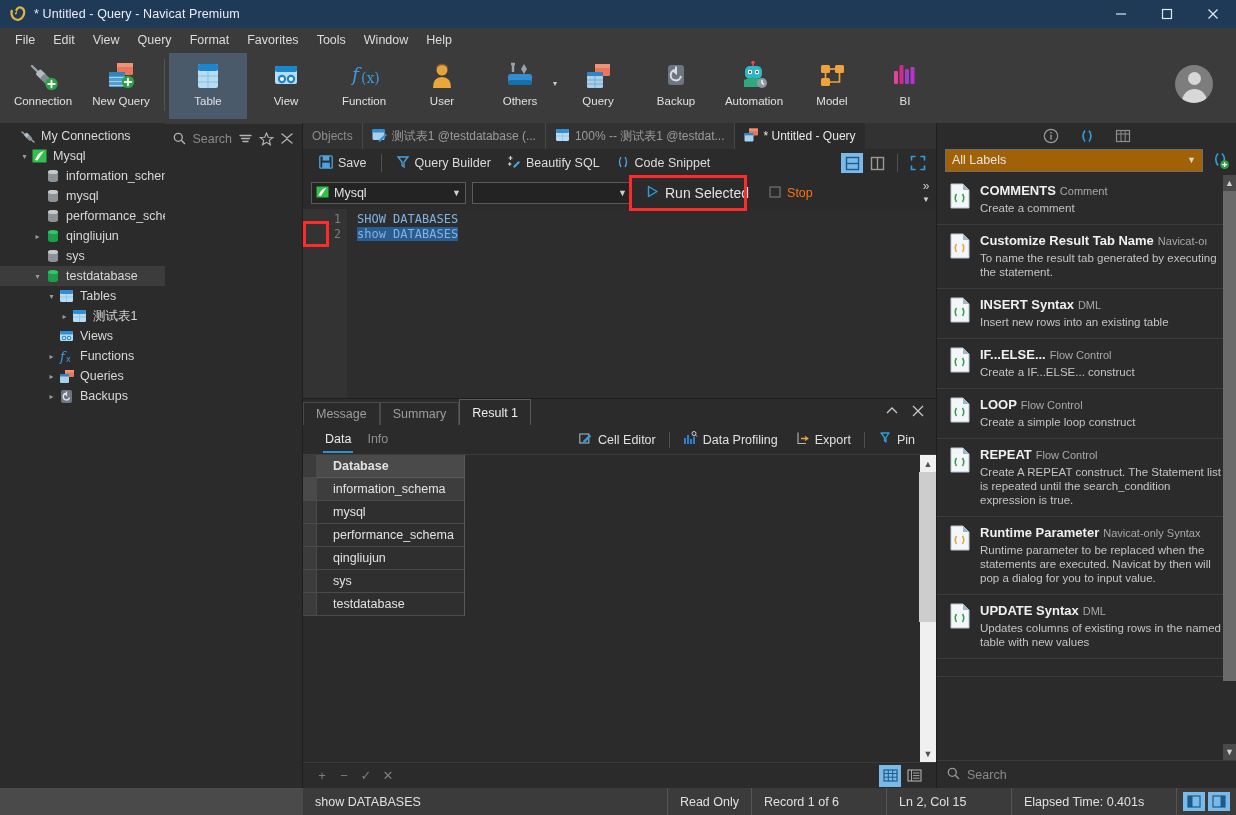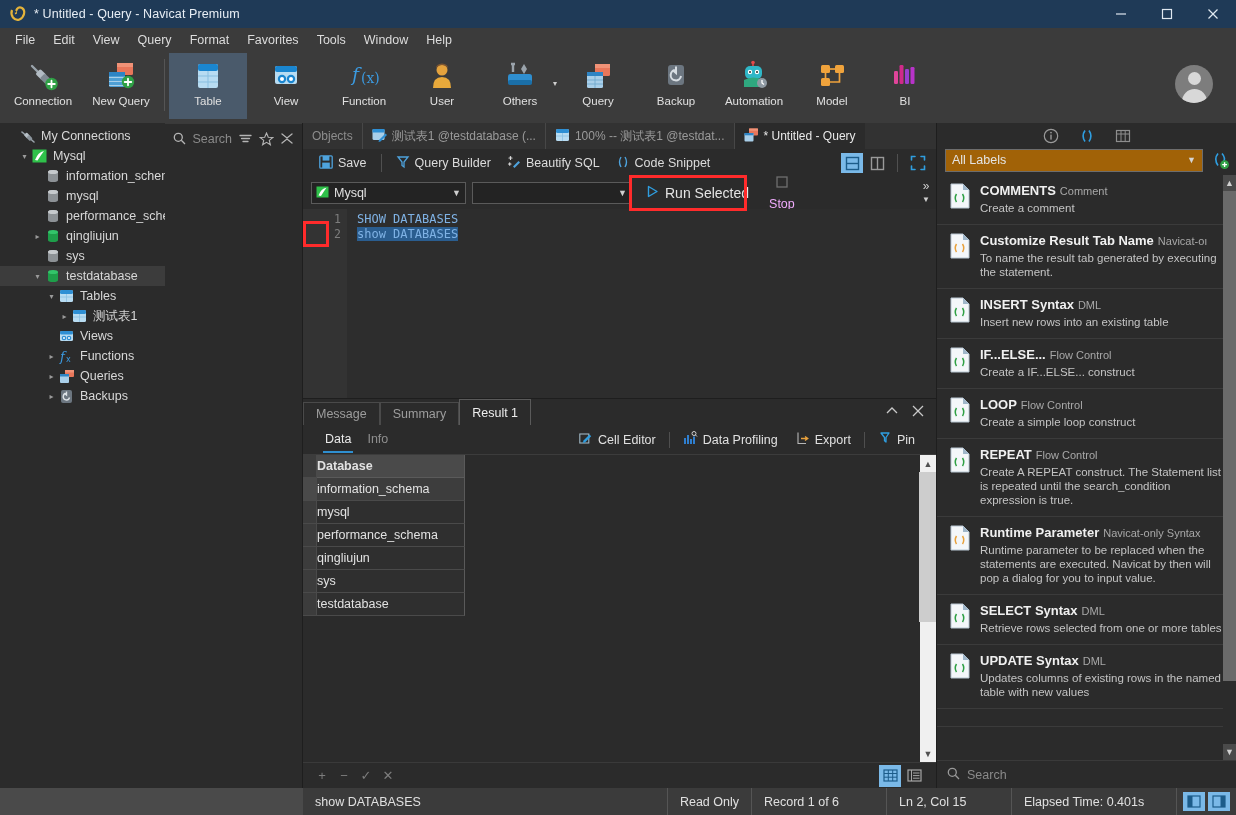--- a/index.html
+++ b/index.html
@@ -108,21 +108,21 @@
   .sqbtn.on { background: #7ab9e8; }
 
   .qbar2 { height: 32px; display: flex; align-items: center; padding-left: 8px; gap: 6px; flex: 0 0 32px; position: relative; }
   .combo {
     height: 22px; background: #232323; border: 1px solid #5a5a5a; display: flex;
     align-items: center; padding: 0 4px; color: #e0e0e0; font-size: 12.5px; gap: 5px;
   }
   .combo .cv { flex: 1; overflow: hidden; white-space: nowrap; }
   .combo .carr { color: #cfcfcf; font-size: 9px; }
   .runbtn { display: flex; align-items: center; gap: 6px; padding: 2px 8px; color: #e4e4e4; font-size: 14px; }
-  .stopbtn { display: flex; align-items: center; gap: 6px; padding: 2px 6px; color: #f0abfc; font-size: 12.5px; flex-direction: column; }
+  .stopbtn { display: flex; align-items: center; gap: 6px; padding: 2px 6px; color: #f97316; font-size: 12.5px; }
   .qbar2-right { margin-left: auto; padding-right: 6px; display: flex; flex-direction: column; align-items: center; color: #cfcfcf; line-height: 9px; }
 
   .editor { flex: 1; display: flex; background: #2d2d2d; min-height: 0; position: relative; overflow: hidden; }
   .gutter {
     width: 44px; background: #333333; flex: 0 0 44px; padding-top: 3px;
     text-align: right; color: #7d7d7d; font-family: "DejaVu Sans Mono", monospace; font-size: 11.5px;
   }
   .gutter div { height: 15px; line-height: 15px; padding-right: 6px; }
   .code {
     flex: 1; padding-top: 3px; font-family: "DejaVu Sans Mono", monospace; font-size: 12px;
@@ -148,21 +148,21 @@
   .dtabi.active::after { content: ""; position: absolute; left: 6px; right: 6px; bottom: -1px; height: 2px; background: #2f8fd0; }
   .dtb-right { margin-left: auto; display: flex; align-items: center; padding-right: 12px; gap: 0; }
   .dtb-btn { display: flex; align-items: center; gap: 5px; padding: 3px 9px; font-size: 12.5px; color: #e0e0e0; white-space: nowrap; }
   .dtb-sep { width: 1px; height: 16px; background: #4f4f4f; margin: 0 4px; }
 
   .gridwrap { flex: 1; display: flex; min-height: 0; position: relative; background: #2b2b2b; }
   .grid { flex: 1; overflow: hidden; }
   .grow { display: flex; height: 23px; }
   .gsel-col { width: 14px; flex: 0 0 14px; background: #3c3c3c; border-right: 1px solid #4a4a4a; border-bottom: 1px solid #4a4a4a; }
   .gcell {
-    width: 148px; flex: 0 0 148px; display: flex; align-items: center; padding: 0 0 0 0;
+    width: 148px; flex: 0 0 148px; display: flex; align-items: center; padding: 0 0 0 16px;
     border-right: 1px solid #5a5a5a; border-bottom: 1px solid #4a4a4a; font-size: 12.5px; color: #e2e2e2;
     background: #2f2f2f; white-space: nowrap;
   }
   .grow.head .gcell { background: #4a4a4a; font-weight: bold; border-bottom: 1px solid #5a5a5a; }
   .grow.cur .gcell { background: #3d3d3d; }
   .grow.cur .gsel-col { background: #4a4a4a; }
   .vscroll {
     width: 17px; flex: 0 0 17px; background: #f0f0f0; display: flex; flex-direction: column;
     align-items: center; justify-content: space-between; border-left: 1px solid #2b2b2b;
   }
@@ -1097,34 +1097,20 @@
                 <path d="M7.5 11 Q5 15 7.5 19" fill="none" stroke="#e8a13c" stroke-width="1.5"></path>
                 <path d="M13.5 11 Q16 15 13.5 19" fill="none" stroke="#e8a13c" stroke-width="1.5"></path>
               </svg>
           </div>
           <div class="snip-body">
             <div class="snip-title"><span>Runtime Parameter</span><span class="snip-cat">Navicat-only Syntax</span></div>
             <div class="snip-desc">Runtime parameter to be replaced when the statements are executed. Navicat by then will pop a dialog for you to input value.</div>
           </div>
         </div>
 
-        <div class="snip">
-          <div class="snip-icon">
-            <svg width="22" height="26" viewBox="0 0 22 26">
-                <path d="M2 1 L14 1 L20 7 L20 25 L2 25 Z" fill="#f4f7fa" stroke="#b8c6d2" stroke-width="1"></path>
-                <path d="M14 1 L20 7 L14 7 Z" fill="#9fb6c9"></path>
-                <path d="M7.5 11 Q5 15 7.5 19" fill="none" stroke="#2fa045" stroke-width="1.5"></path>
-                <path d="M13.5 11 Q16 15 13.5 19" fill="none" stroke="#2fa045" stroke-width="1.5"></path>
-              </svg>
-          </div>
-          <div class="snip-body">
-            <div class="snip-title"><span>SELECT Syntax</span><span class="snip-cat">DML</span></div>
-            <div class="snip-desc">Retrieve rows selected from one or more tables</div>
-          </div>
-        </div>
 
         <div class="snip">
           <div class="snip-icon">
             <svg width="22" height="26" viewBox="0 0 22 26">
                 <path d="M2 1 L14 1 L20 7 L20 25 L2 25 Z" fill="#f4f7fa" stroke="#b8c6d2" stroke-width="1"></path>
                 <path d="M14 1 L20 7 L14 7 Z" fill="#9fb6c9"></path>
                 <path d="M7.5 11 Q5 15 7.5 19" fill="none" stroke="#2fa045" stroke-width="1.5"></path>
                 <path d="M13.5 11 Q16 15 13.5 19" fill="none" stroke="#2fa045" stroke-width="1.5"></path>
               </svg>
           </div>

